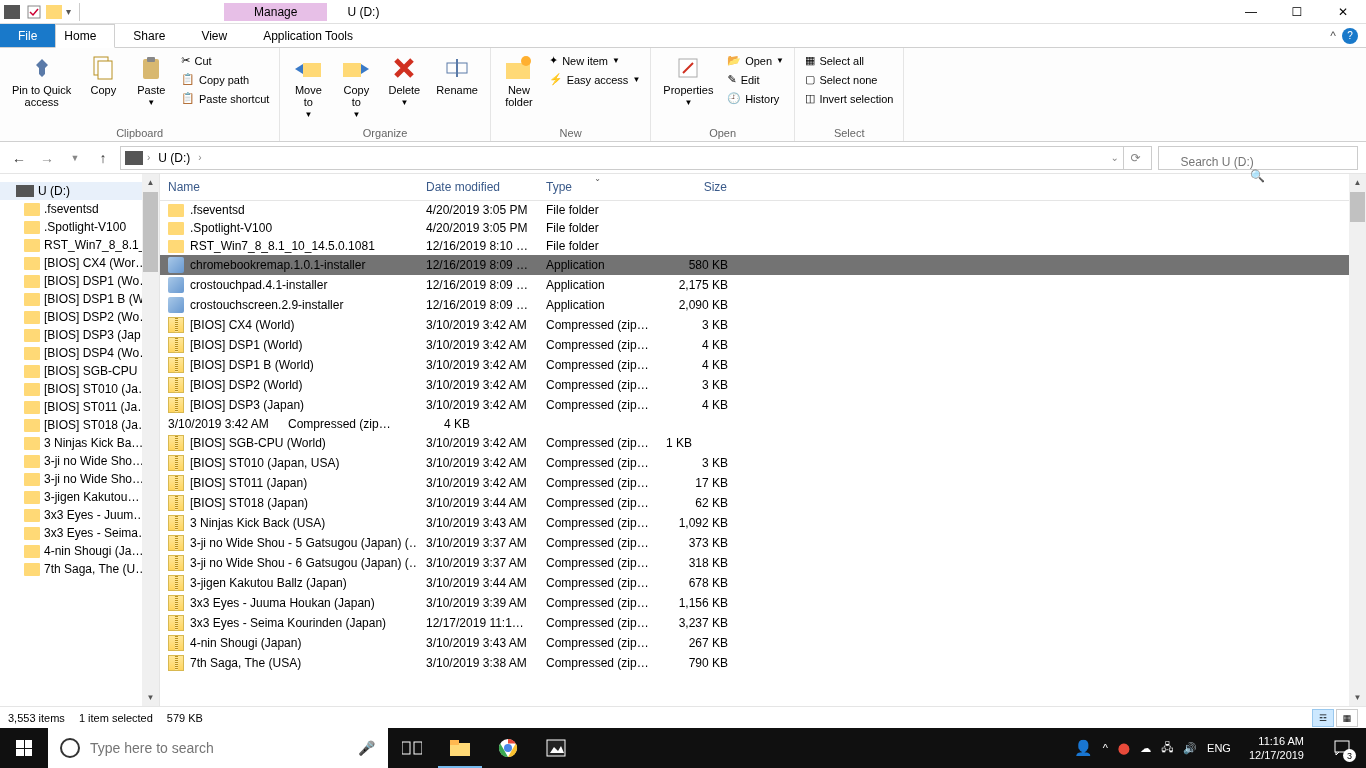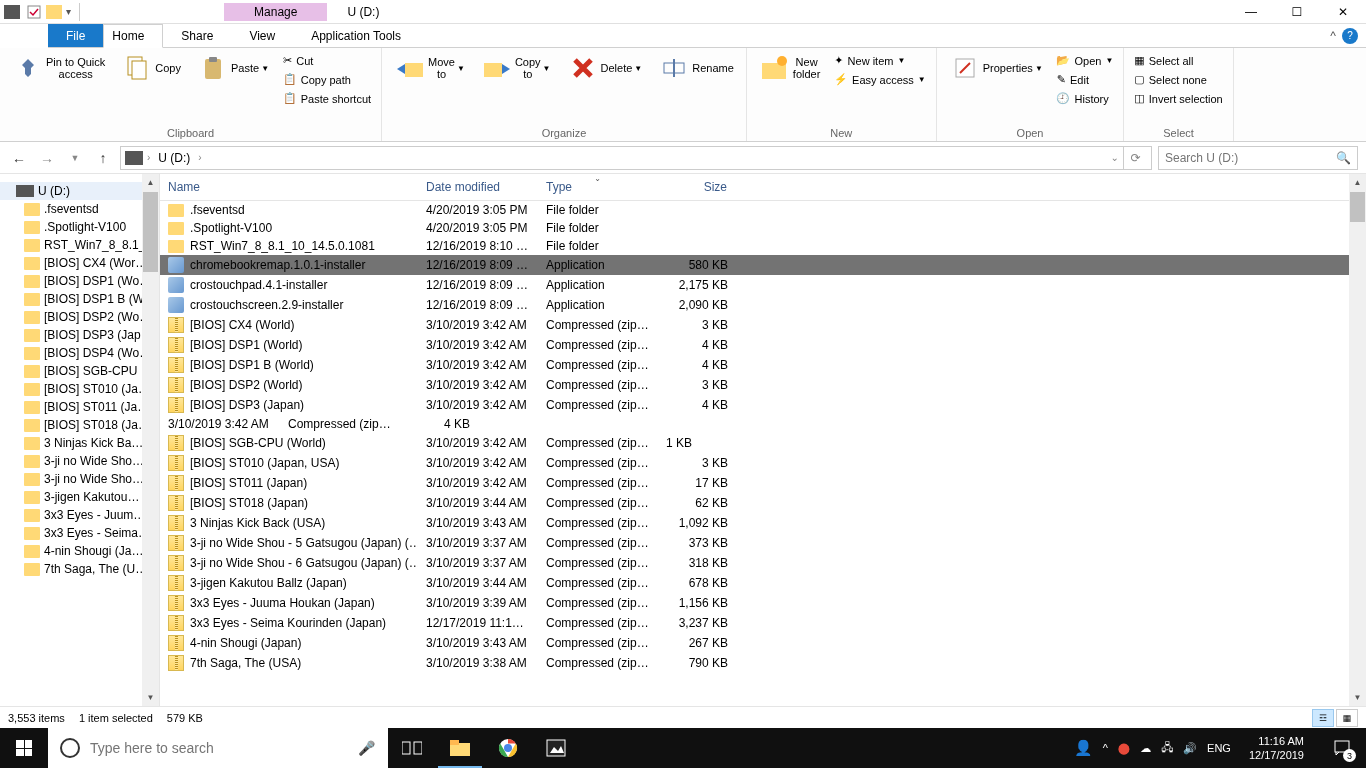--- a/index.html
+++ b/index.html
@@ -12,48 +12,48 @@
 .titlebar-check { width: 16px; height: 16px; display: flex; align-items: center; justify-content: center; }
 .titlebar-folder { width: 16px; height: 14px; background: #ffd976; }
 .titlebar-drop { font-size: 10px; color: #555; }
 .titlebar-sep { width: 1px; height: 18px; background: #ccc; margin: 0 4px; }
 .tab-manage { background: #e7bfe7; padding: 2px 30px; font-size: 12px; }
 .tab-title { padding: 2px 20px; font-size: 12px; }
 .titlebar-controls { margin-left: auto; display: flex; }
 .titlebar-controls .ctl { width: 46px; height: 24px; display: flex; align-items: center; justify-content: center; font-size: 12px; }
 
 
-.menutabs { height: 24px; display: flex; align-items: stretch; background: #fff; border-bottom: 1px solid #d0d0d0; position: relative; margin-left: 48px; }
+.menutabs { height: 24px; display: flex; align-items: stretch; background: #fff; border-bottom: 1px solid #d0d0d0; position: relative; }
 .menutabs .tab { padding: 4px 18px; font-size: 12px; display: flex; align-items: center; }
 .menutabs .tab.file { background: #1979ca; color: #fff; }
 .menutabs .tab.active { border: 1px solid #d0d0d0; border-bottom: 1px solid #fff; background: #fff; margin-bottom: -1px; padding-left: 8px; }
 .menutabs .help { margin-left: auto; padding: 0 8px; display: flex; align-items: center; gap: 6px; color: #555; }
 .help-circle { width: 16px; height: 16px; border-radius: 50%; background: #1979ca; color: #fff; display: flex; align-items: center; justify-content: center; font-size: 10px; }
 
 
 .ribbon { height: 94px; background: #fdfdfd; border-bottom: 1px solid #d0d0d0; display: flex; }
 .ribbon-group { border-right: 1px solid #e5e5e5; display: flex; flex-direction: column; padding: 2px 6px 0 6px; }
 .ribbon-group-content { flex: 1; display: flex; align-items: flex-start; gap: 4px; }
 .ribbon-group-label { text-align: center; font-size: 11px; color: #666; padding: 2px 0; }
-.rbtn-big { display: flex; flex-direction: row; align-items: center; justify-content: flex-start; padding: 4px 6px; min-width: 44px; text-align: center; font-size: 11px; gap: 2px; }
+.rbtn-big { display: flex; flex-direction: column; align-items: center; justify-content: flex-start; padding: 4px 6px; min-width: 44px; text-align: center; font-size: 11px; gap: 2px; }
 .rbtn-icon { width: 32px; height: 28px; display: flex; align-items: center; justify-content: center; }
 .rbtn-small { display: flex; align-items: center; gap: 4px; padding: 2px 4px; font-size: 11px; }
 .rcol { display: flex; flex-direction: column; gap: 2px; padding-top: 2px; }
 
 
 .addrbar { height: 32px; display: flex; align-items: center; padding: 4px 8px; gap: 6px; border-bottom: 1px solid #e5e5e5; }
 .navbtn { width: 22px; height: 22px; display: flex; align-items: center; justify-content: center; color: #888; font-size: 14px; }
 .navbtn.enabled { color: #333; }
 .addr-path { flex: 1; border: 1px solid #ccc; height: 24px; display: flex; align-items: center; padding: 0 4px; gap: 4px; }
 .addr-path .drive-icon { width: 18px; height: 14px; background: #555; }
 .addr-path .crumb { padding: 0 4px; font-size: 12px; }
 .addr-path .chev { color: #888; font-size: 10px; }
 .addr-right { margin-left: auto; display: flex; align-items: center; gap: 4px; color: #888; }
 .addr-refresh { width: 24px; height: 22px; border-left: 1px solid #ccc; display: flex; align-items: center; justify-content: center; }
-.searchbox { width: 200px; border: 1px solid #ccc; height: 24px; display: flex; align-items: center; padding: 0 6px; color: #888; }
+.searchbox { width: 200px; border: 1px solid #ccc; height: 24px; display: flex; align-items: center; padding: 8px 6px; color: #888; flex-direction: column; }
 .searchbox input { border: none; outline: none; flex: 1; font-size: 12px; }
 .searchbox .mag { color: #888; }
 
 
 .main { display: flex; height: calc(768px - 24px - 24px - 94px - 32px - 22px - 40px); }
 .tree { width: 160px; border-right: 1px solid #e5e5e5; overflow: hidden; padding-top: 8px; position: relative; }
 .tree-scroll { position: absolute; right: 0; top: 0; width: 17px; height: 100%; background: #f0f0f0; display: flex; flex-direction: column; align-items: center; justify-content: space-between; }
 .tree-scroll .sbtn { width: 17px; height: 17px; background: #f0f0f0; display: flex; align-items: center; justify-content: center; font-size: 8px; color: #555; }
 .tree-scroll .sthumb { width: 15px; flex: 0 0 80px; background: #c1c1c1; margin: 1px; }
 .tree-item { display: flex; align-items: center; gap: 4px; padding: 2px 2px 2px 24px; font-size: 12px; white-space: nowrap; overflow: hidden; }

